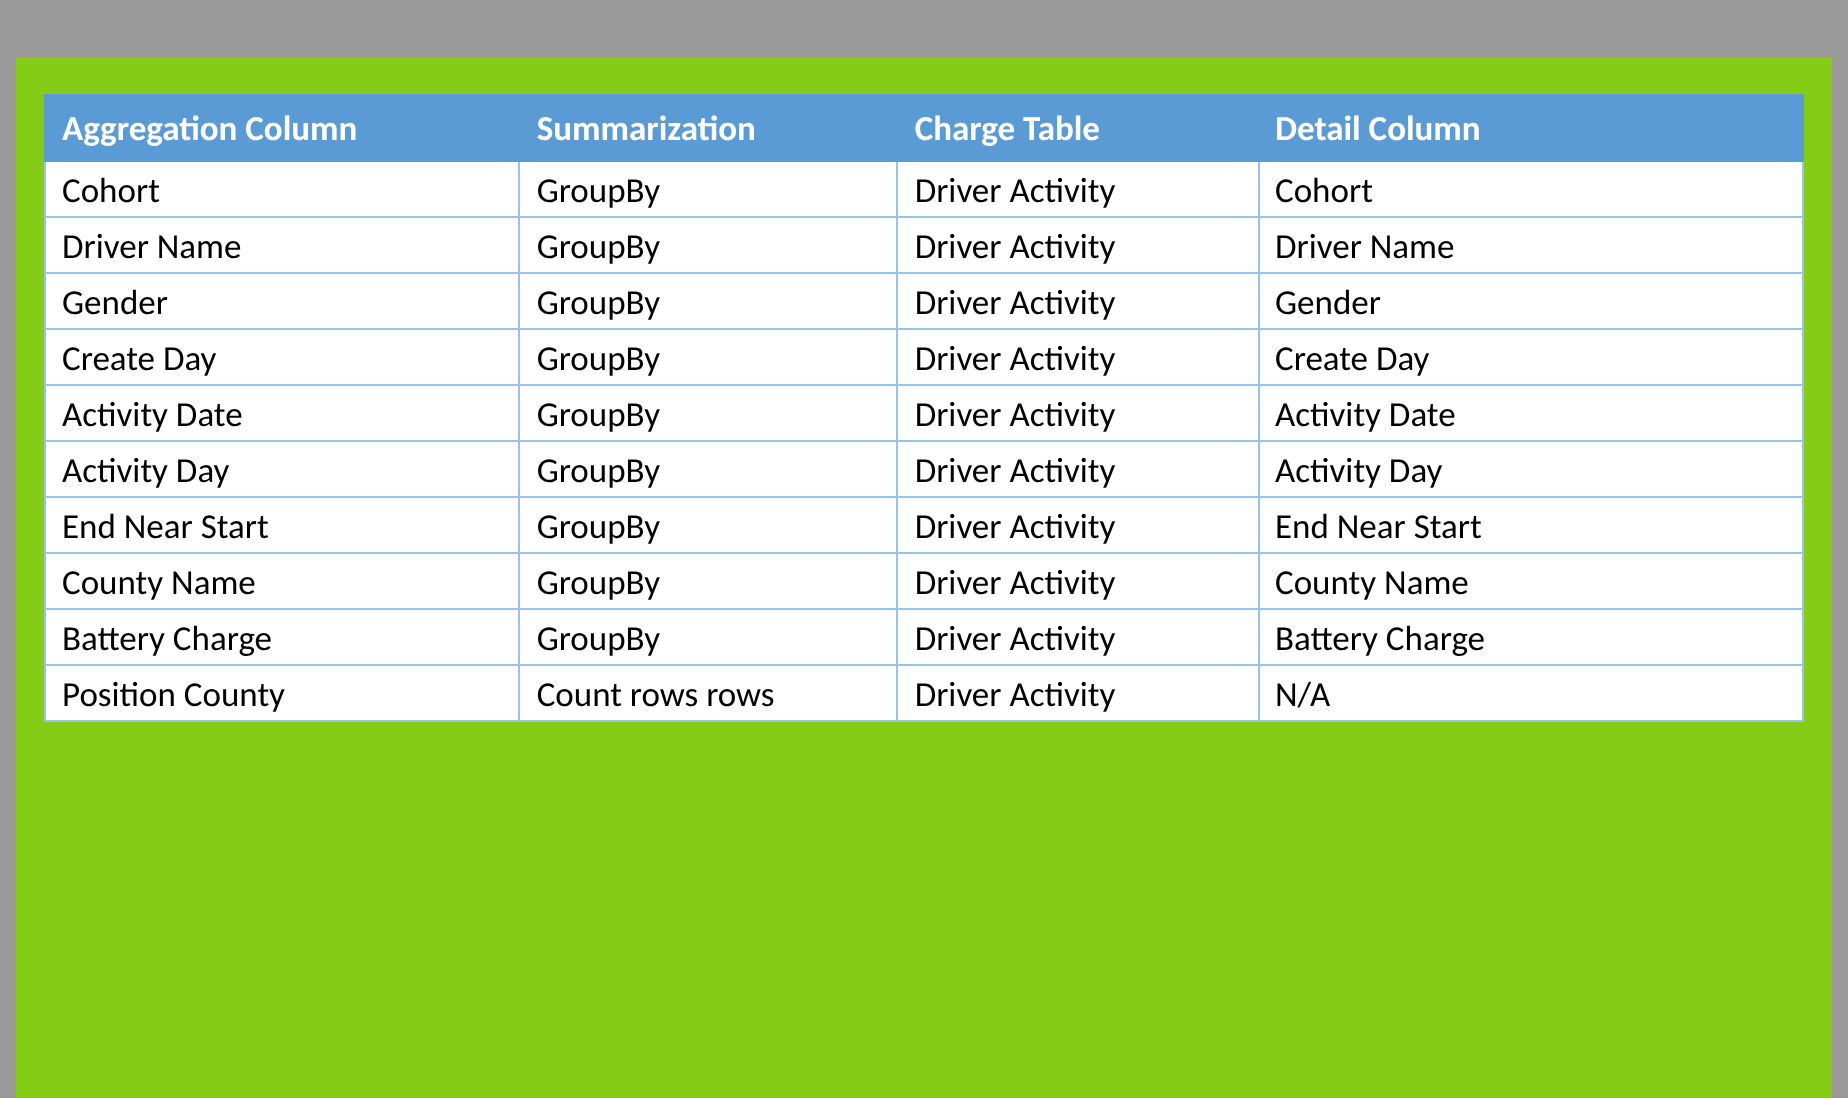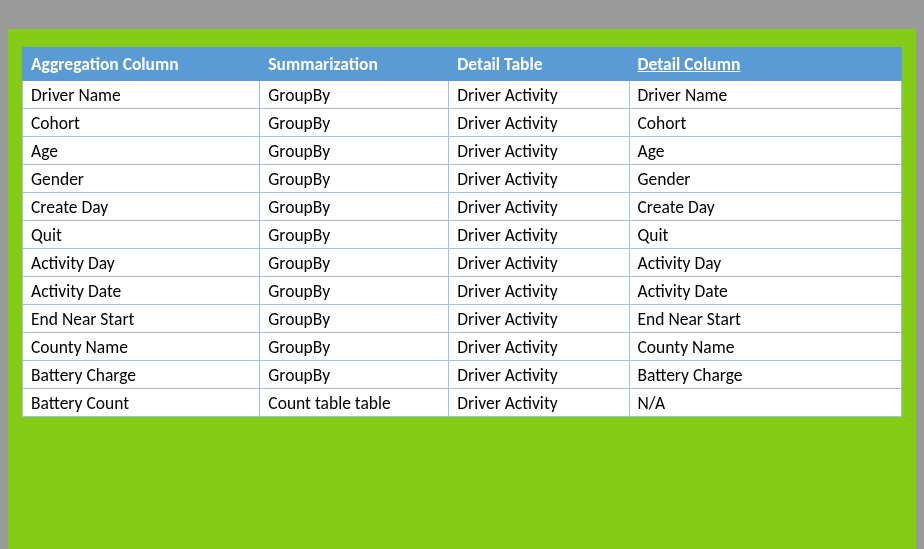--- a/index.html
+++ b/index.html
@@ -36,103 +36,91 @@
     }
     tbody td {
       padding: 2.5px 8px;
       border: 1px solid #9cc2e5;
       color: #000000;
       background: #ffffff;
     }
     .col-agg { width: 27%; }
     .col-sum { width: 21.5%; }
     .col-dtable { width: 20.5%; }
-    .col-dcol { width: 31%; text-decoration: underline; }
+    .col-dcol { width: 31%; }
   </style>
 </head>
 <body>
 
 <div class="container">
   <table>
     <thead>
       <tr>
         <th class="col-agg">Aggregation Column</th>
         <th class="col-sum">Summarization</th>
-        <th class="col-dtable">Detail Table</th>
+        <th class="col-dtable">Charge Table</th>
         <th class="col-dcol">Detail Column</th>
       </tr>
     </thead>
     <tbody>
-        <tr>
-          <td>Driver Name</td>
-          <td>GroupBy</td>
-          <td>Driver Activity</td>
-          <td>Driver Name</td>
-        </tr>
         <tr>
           <td>Cohort</td>
           <td>GroupBy</td>
           <td>Driver Activity</td>
           <td>Cohort</td>
         </tr>
         <tr>
-          <td>Age</td>
+          <td>Driver Name</td>
           <td>GroupBy</td>
           <td>Driver Activity</td>
-          <td>Age</td>
+          <td>Driver Name</td>
         </tr>
         <tr>
           <td>Gender</td>
           <td>GroupBy</td>
           <td>Driver Activity</td>
           <td>Gender</td>
         </tr>
         <tr>
           <td>Create Day</td>
           <td>GroupBy</td>
           <td>Driver Activity</td>
           <td>Create Day</td>
         </tr>
         <tr>
-          <td>Quit</td>
+          <td>Activity Date</td>
           <td>GroupBy</td>
           <td>Driver Activity</td>
-          <td>Quit</td>
+          <td>Activity Date</td>
         </tr>
         <tr>
           <td>Activity Day</td>
           <td>GroupBy</td>
           <td>Driver Activity</td>
           <td>Activity Day</td>
-        </tr>
-        <tr>
-          <td>Activity Date</td>
-          <td>GroupBy</td>
-          <td>Driver Activity</td>
-          <td>Activity Date</td>
         </tr>
         <tr>
           <td>End Near Start</td>
           <td>GroupBy</td>
           <td>Driver Activity</td>
           <td>End Near Start</td>
         </tr>
         <tr>
           <td>County Name</td>
           <td>GroupBy</td>
           <td>Driver Activity</td>
           <td>County Name</td>
         </tr>
         <tr>
           <td>Battery Charge</td>
           <td>GroupBy</td>
           <td>Driver Activity</td>
           <td>Battery Charge</td>
         </tr>
         <tr>
-          <td>Battery Count</td>
-          <td>Count table table</td>
+          <td>Position County</td>
+          <td>Count rows rows</td>
           <td>Driver Activity</td>
           <td>N/A</td>
         </tr>
       </tbody>
   </table>
 </div>
 
 </body></html>

